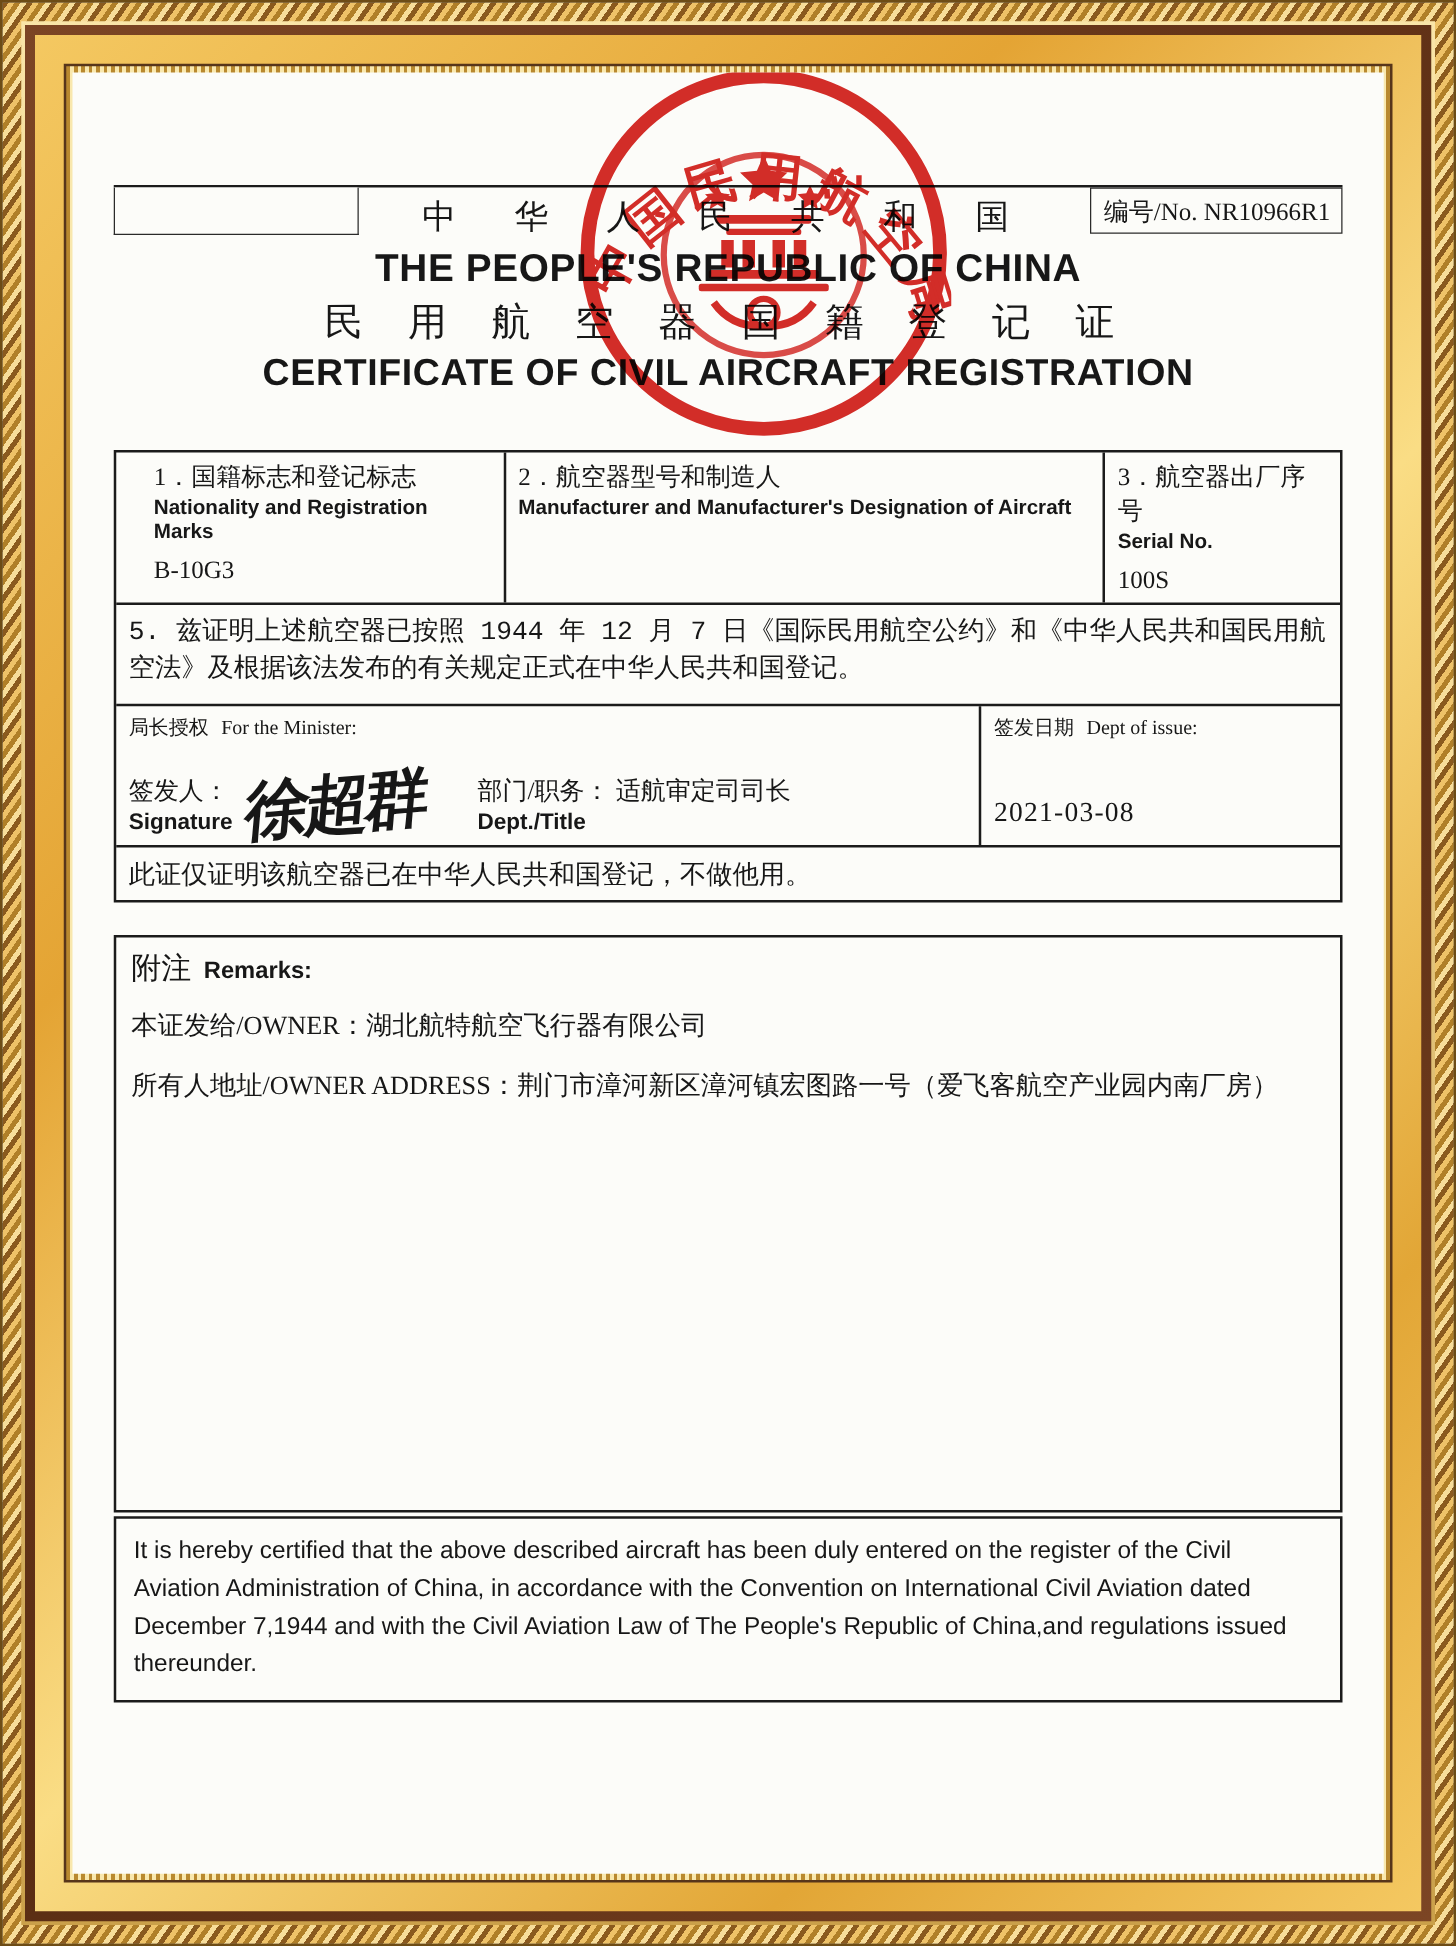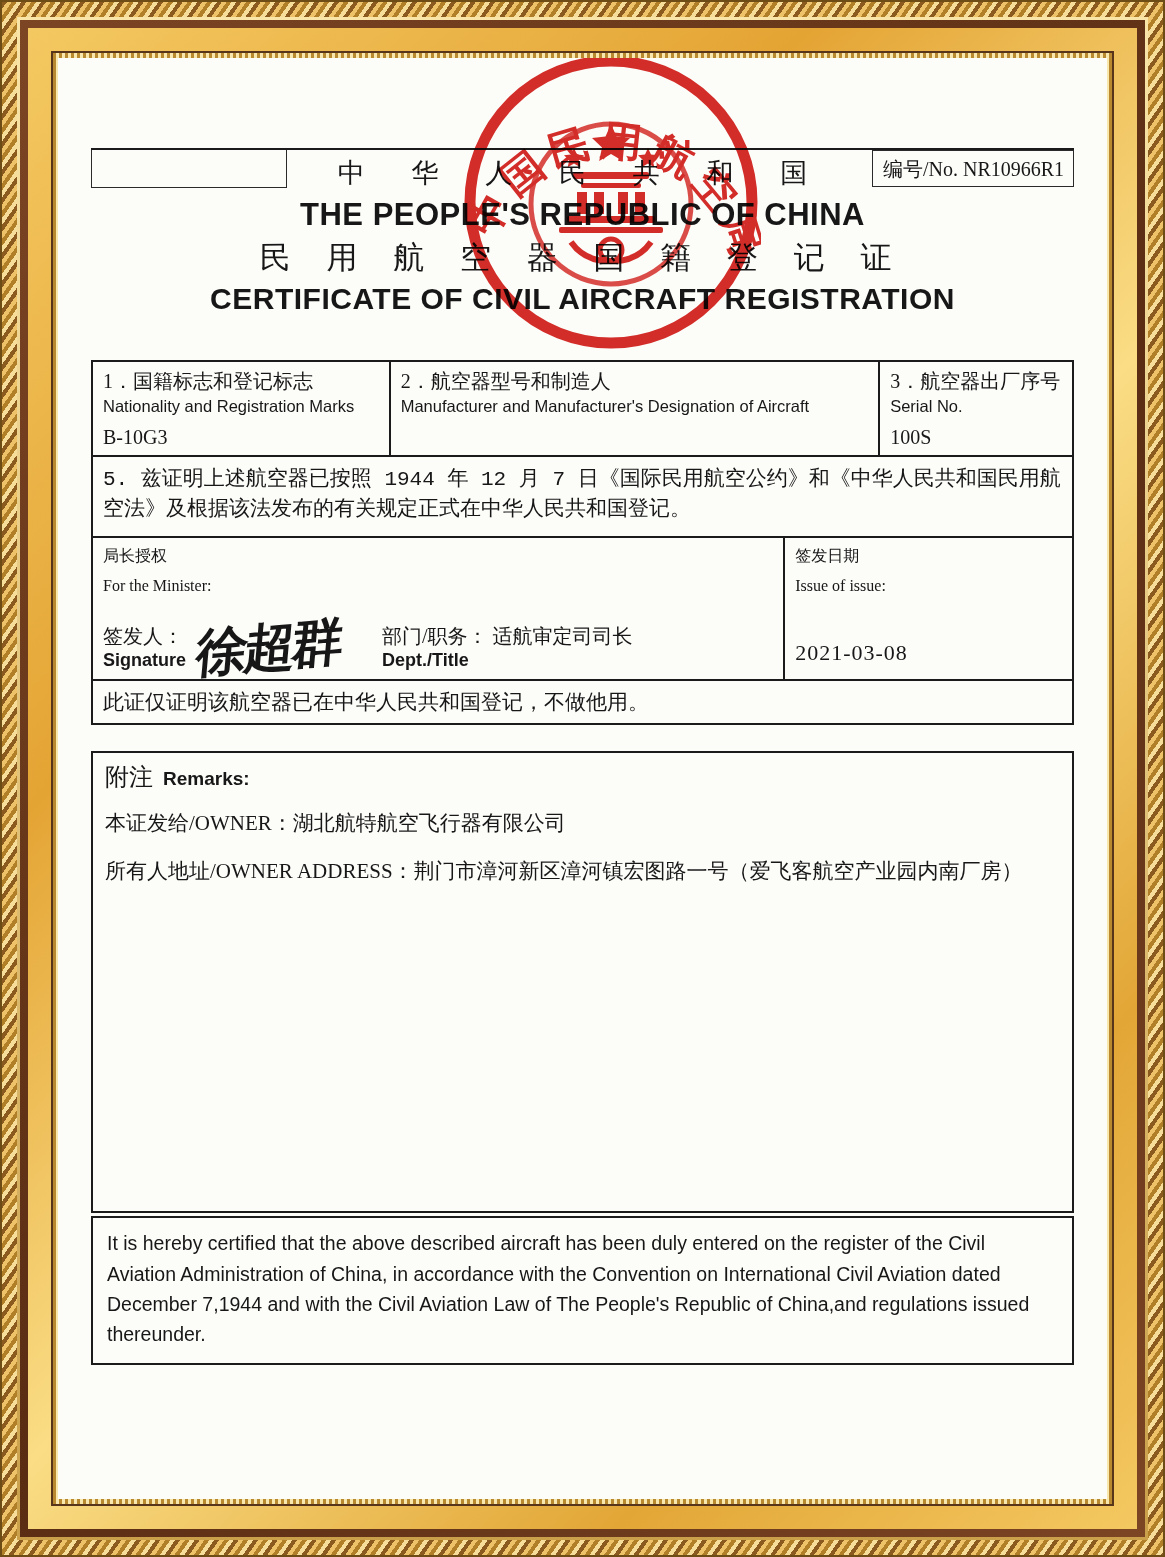--- a/index.html
+++ b/index.html
@@ -34,38 +34,38 @@
   .st-en{font-family:"Liberation Sans","DejaVu Sans",sans-serif;font-weight:bold;
     font-size:30px;margin:3px 0 0 0;letter-spacing:.5px;}
 
   
   .seal{position:absolute;left:403px;top:-6px;width:300px;height:300px;
     z-index:6;mix-blend-mode:multiply;opacity:.96;pointer-events:none;}
 
   
   .tbl{margin-top:44px;border:2px solid #1b1b1b;}
   .row{display:flex;border-top:2px solid #1b1b1b;}
-  .row:first-child{border-top:none;}
+  .row:first-child{border-top:none;padding-left:20px;}
   .cell{padding:6px 10px;}
   .cell+.cell{border-left:2px solid #1b1b1b;}
   .c1{width:30.2%;}
   .c2{width:50%;}
   .c3{width:19.8%;}
   .lbl-cn{font-size:20px;}
-  .lbl-en{font-family:"Liberation Sans","DejaVu Sans",sans-serif;font-weight:normal;
+  .lbl-en{font-family:"Liberation Sans","DejaVu Sans",sans-serif;font-weight:bold;
     font-size:16.5px;margin-top:2px;line-height:1.15;}
   .val{font-size:20px;margin-top:10px;}
   .issue{min-height:155px;padding:8px 10px;}
   .issue-line1{font-size:20px;}
   .issue .lbl-en{display:inline;font-size:18px;margin-left:8px;}
   .issue-val{font-size:21px;margin-top:14px;}
   .certify{padding:8px 10px 10px 10px;font-size:21px;line-height:1.45;font-family:Liberation Mono, monospace;}
   .min-left{width:70.5%;padding:8px 10px;}
   .min-right{width:29.5%;border-left:2px solid #1b1b1b;padding:8px 10px;}
-  .inline-lbl{display:flex;align-items:baseline;gap:10px;flex-direction:column;}
+  .inline-lbl{display:flex;align-items:baseline;gap:10px;}
   .sig-row{display:flex;align-items:center;margin-top:28px;}
   .stack{line-height:1.25;}
   .stack .cn{font-size:20px;}
   .stack .en{font-family:"Liberation Sans","DejaVu Sans",sans-serif;font-weight:bold;font-size:18px;}
   .signature{font-size:52px;font-weight:bold;margin:0 26px 0 10px;
     transform:rotate(-5deg) skewX(-10deg);letter-spacing:-4px;line-height:.9;
     font-family:"DejaVu Serif",serif;}
   .dept{margin-left:16px;}
   .date-val{font-size:22px;margin-top:44px;letter-spacing:1px;}
   .note{padding:7px 10px;font-size:21px;}
@@ -169,21 +169,21 @@
                     <span>部门/职务：</span>
                     <span>适航审定司司长</span>
                   </div>
                   <div class="en">Dept./Title</div>
                 </div>
               </div>
             </div>
             <div class="min-right">
               <div class="inline-lbl">
                 <span class="stack cn">签发日期</span>
-                <span class="stack en">Issue of issue:</span>
+                <span class="stack en">Dept of issue:</span>
               </div>
               <div class="date-val">2021-03-08</div>
             </div>
           </div>
 
           <div class="row">
             <div class="note" style="width:100%">此证仅证明该航空器已在中华人民共和国登记，不做他用。</div>
           </div>
         </div>
 

